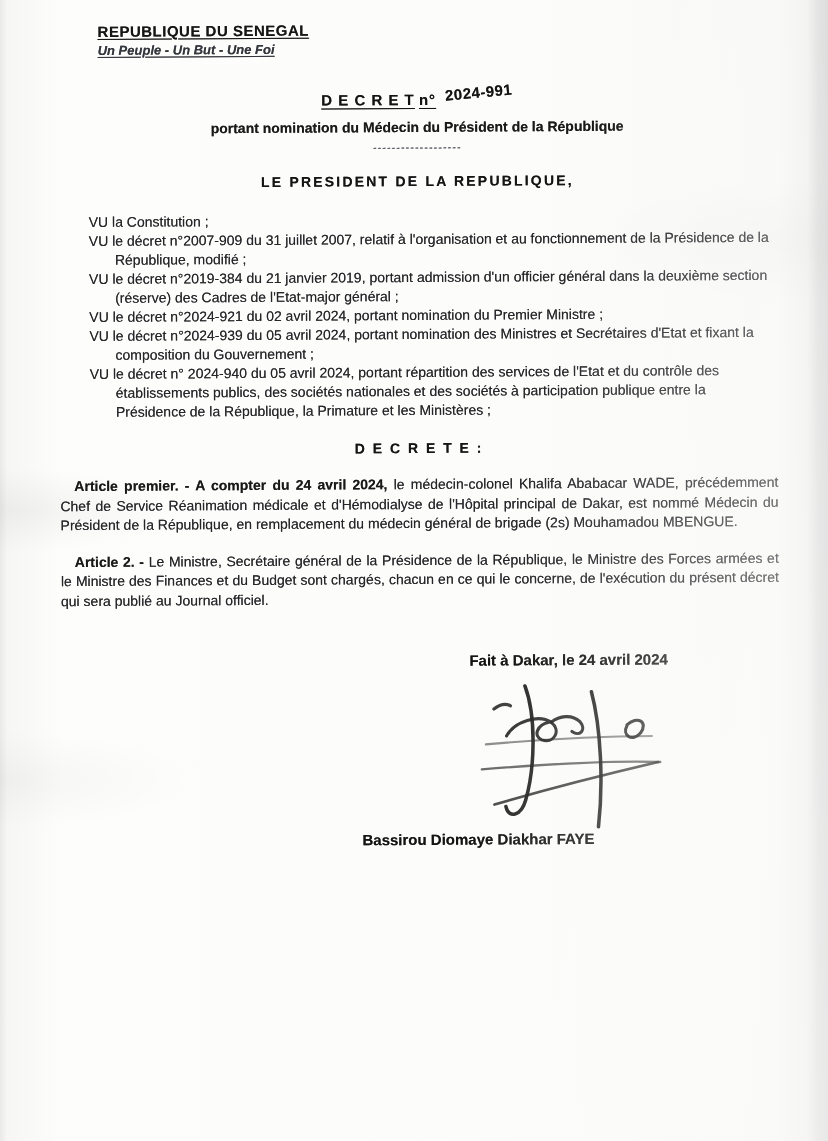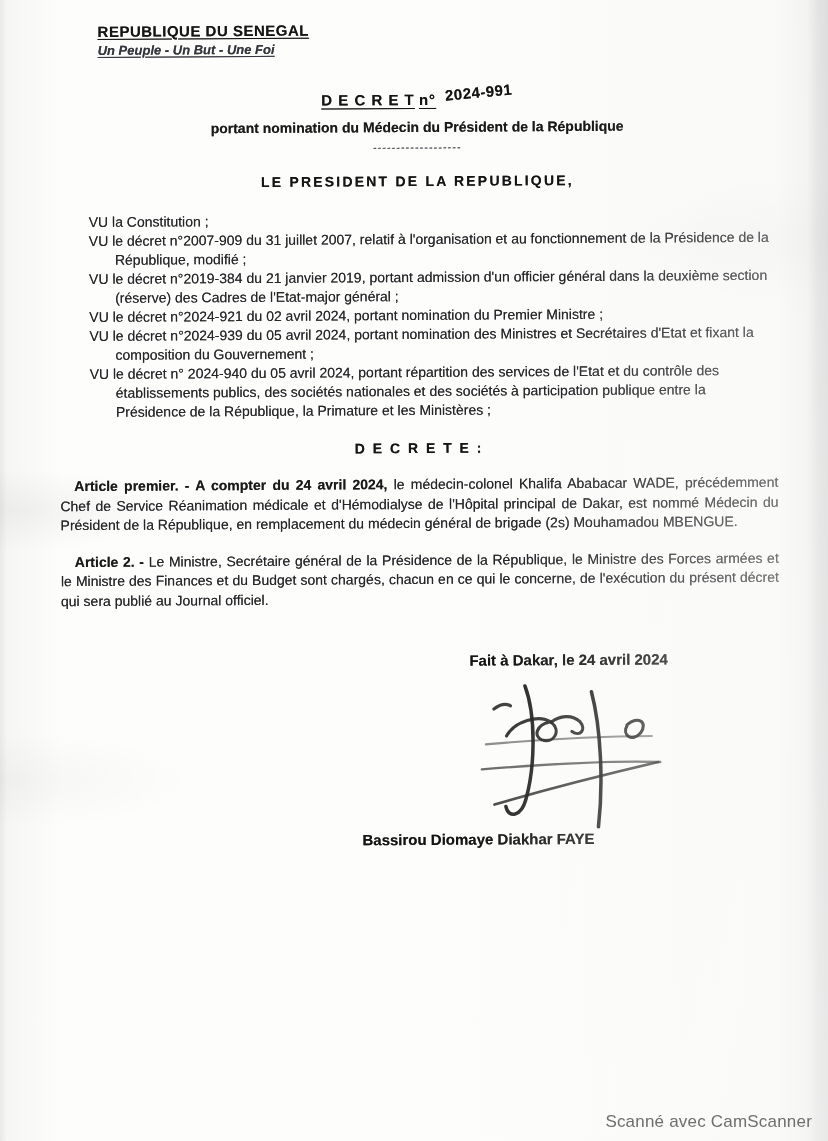--- a/index.html
+++ b/index.html
@@ -124,14 +124,13 @@
         </g>
       </svg>
     </div>
 
     <div class="signatory">Bassirou Diomaye Diakhar FAYE</div>
 
   </div>
 
   <div class="fade-overlay"></div>
 
-  <div class="watermark">Scanné avec CamScanner</div>
 </div>
 
 </body></html>

